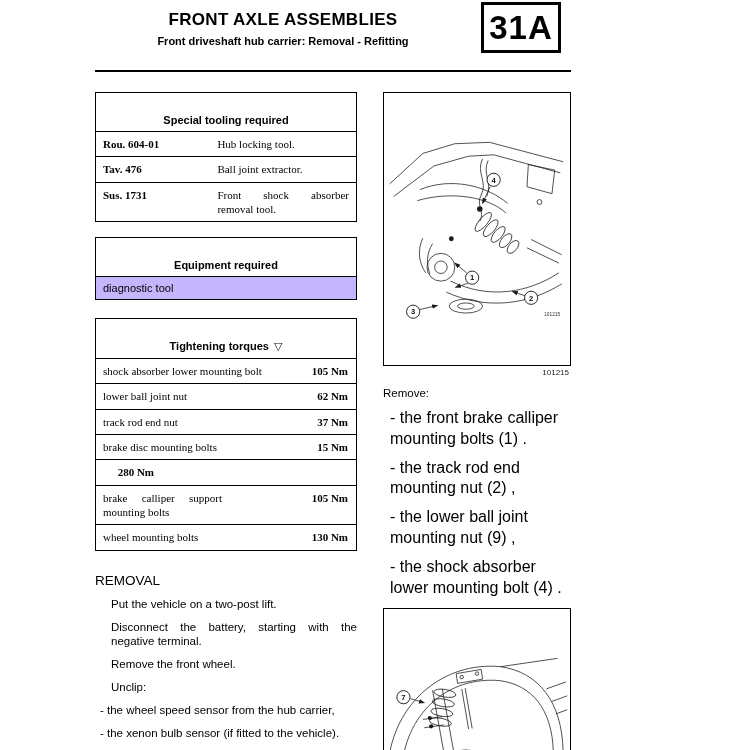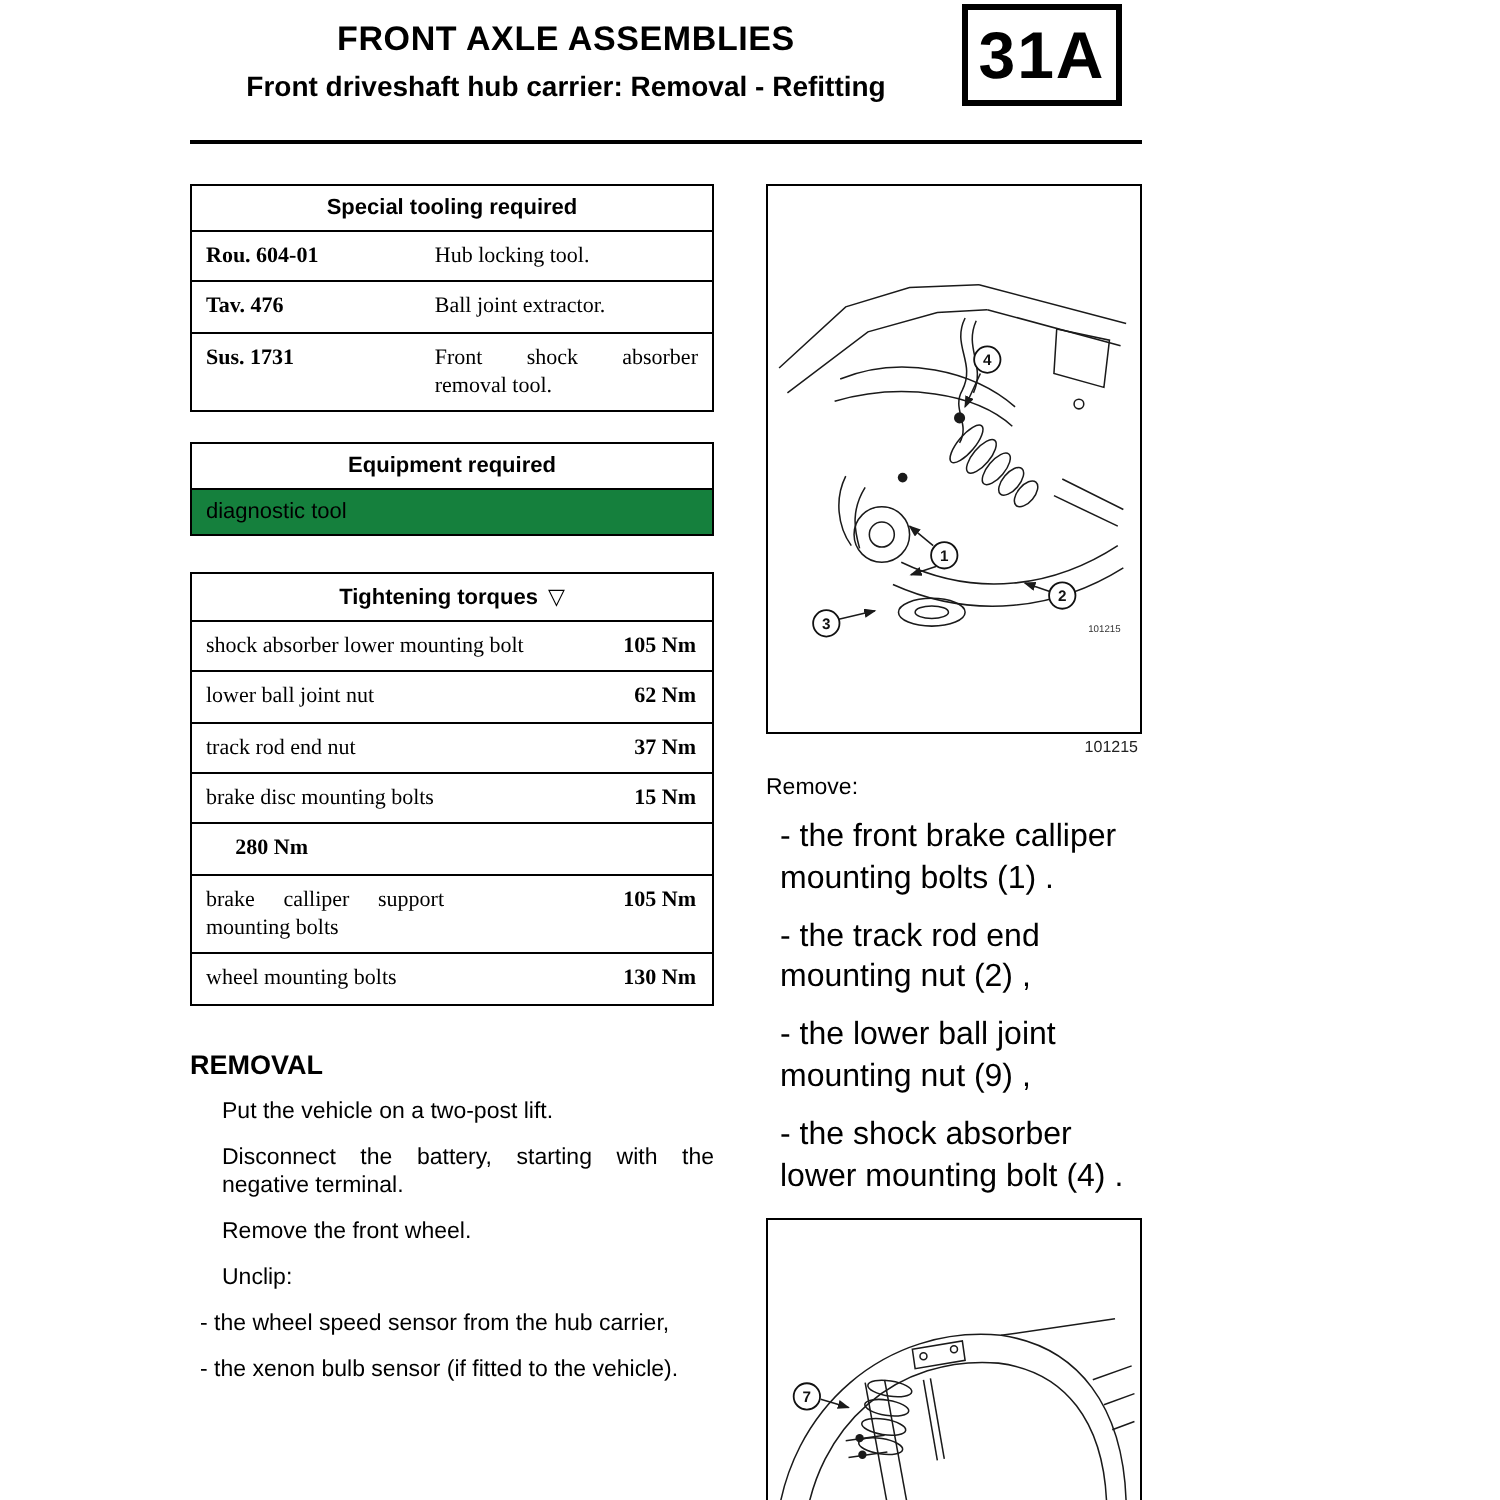--- a/index.html
+++ b/index.html
@@ -3,43 +3,43 @@
 <meta charset="utf-8">
 <style>
   html,body{margin:0;padding:0;background:#fff;}
   .page{width:666px;height:750px;background:#fff;color:#000;
         font-family:"Liberation Sans", sans-serif;position:relative;overflow:hidden;}
   .content{padding:0 95px;}
   
   .header{position:relative;height:58px;padding-top:8px;}
   .titles{position:absolute;left:0;right:100px;top:10px;text-align:center;}
   .title{font-size:17px;font-weight:bold;letter-spacing:.3px;}
-  .subtitle{font-size:14px;font-weight:bold;margin-top:5px;}
+  .subtitle{font-size:11px;font-weight:bold;margin-top:5px;}
   .section-box{position:absolute;right:10px;top:2px;width:74px;height:45px;
                border:3px solid #000;display:flex;align-items:center;justify-content:center;
                font-size:33px;font-weight:bold;letter-spacing:1px;}
   .rule{border:none;border-top:2px solid #000;margin:4px 0 0 0;}
   
   .columns{display:flex;gap:26px;padding-top:20px;}
   .col-left{width:262px;flex:none;}
   .col-right{flex:1;min-width:0;}
   
   .tbl{border:1px solid #000;margin-bottom:15px;}
   .tbl-hdr{border-bottom:1px solid #000;font-weight:bold;font-size:11px;
-           text-align:center;padding:5px 4px;}
+           text-align:center;padding:5px 4px;margin-top:16px;}
   .trow{display:flex;border-bottom:1px solid #000;font-size:11px;line-height:1.3;font-family:Liberation Serif, serif;}
   .trow:last-child{border-bottom:none;}
   .tool-ref{width:44%;padding:5px 7px;font-weight:bold;box-sizing:border-box;}
   .tool-desc{width:56%;padding:5px 7px;text-align:justify;box-sizing:border-box;}
-  .equip-row{background:#15803d;padding:5px 7px;font-size:11px;}
+  .equip-row{background:#c4b5fd;padding:5px 7px;font-size:11px;}
   .tq-item{flex:1;padding:5px 7px;text-align:justify;}
   .tq-val{width:58px;flex:none;padding:5px 8px 5px 0;text-align:right;font-weight:bold;}
   .tq-symbol{margin-left:5px;font-weight:normal;font-size:11px;}
   
-  .removal-h{font-size:13.5px;font-weight:bold;margin:22px 0 9px 0;}
+  .removal-h{font-size:13.5px;font-weight:normal;margin:22px 0 9px 0;}
   .para{font-size:11.5px;line-height:1.3;margin:0 0 8px 16px;text-align:justify;}
   .dashitem{font-size:11.5px;line-height:1.3;margin:0 0 8px 5px;}
   
   .figure{border:1px solid #000;background:#fff;}
   .fig-num{font-size:8px;text-align:right;margin:2px 2px 10px 0;color:#222;}
   .remove-h{font-size:11.5px;margin:0 0 9px 0;}
   .r-item{font-size:16px;line-height:1.3;margin:0 0 8px 7px;}
   
   .co{fill:#fff;stroke:#111;stroke-width:1.3;}
   .cot{font-size:11px;font-weight:bold;text-anchor:middle;fill:#111;}

